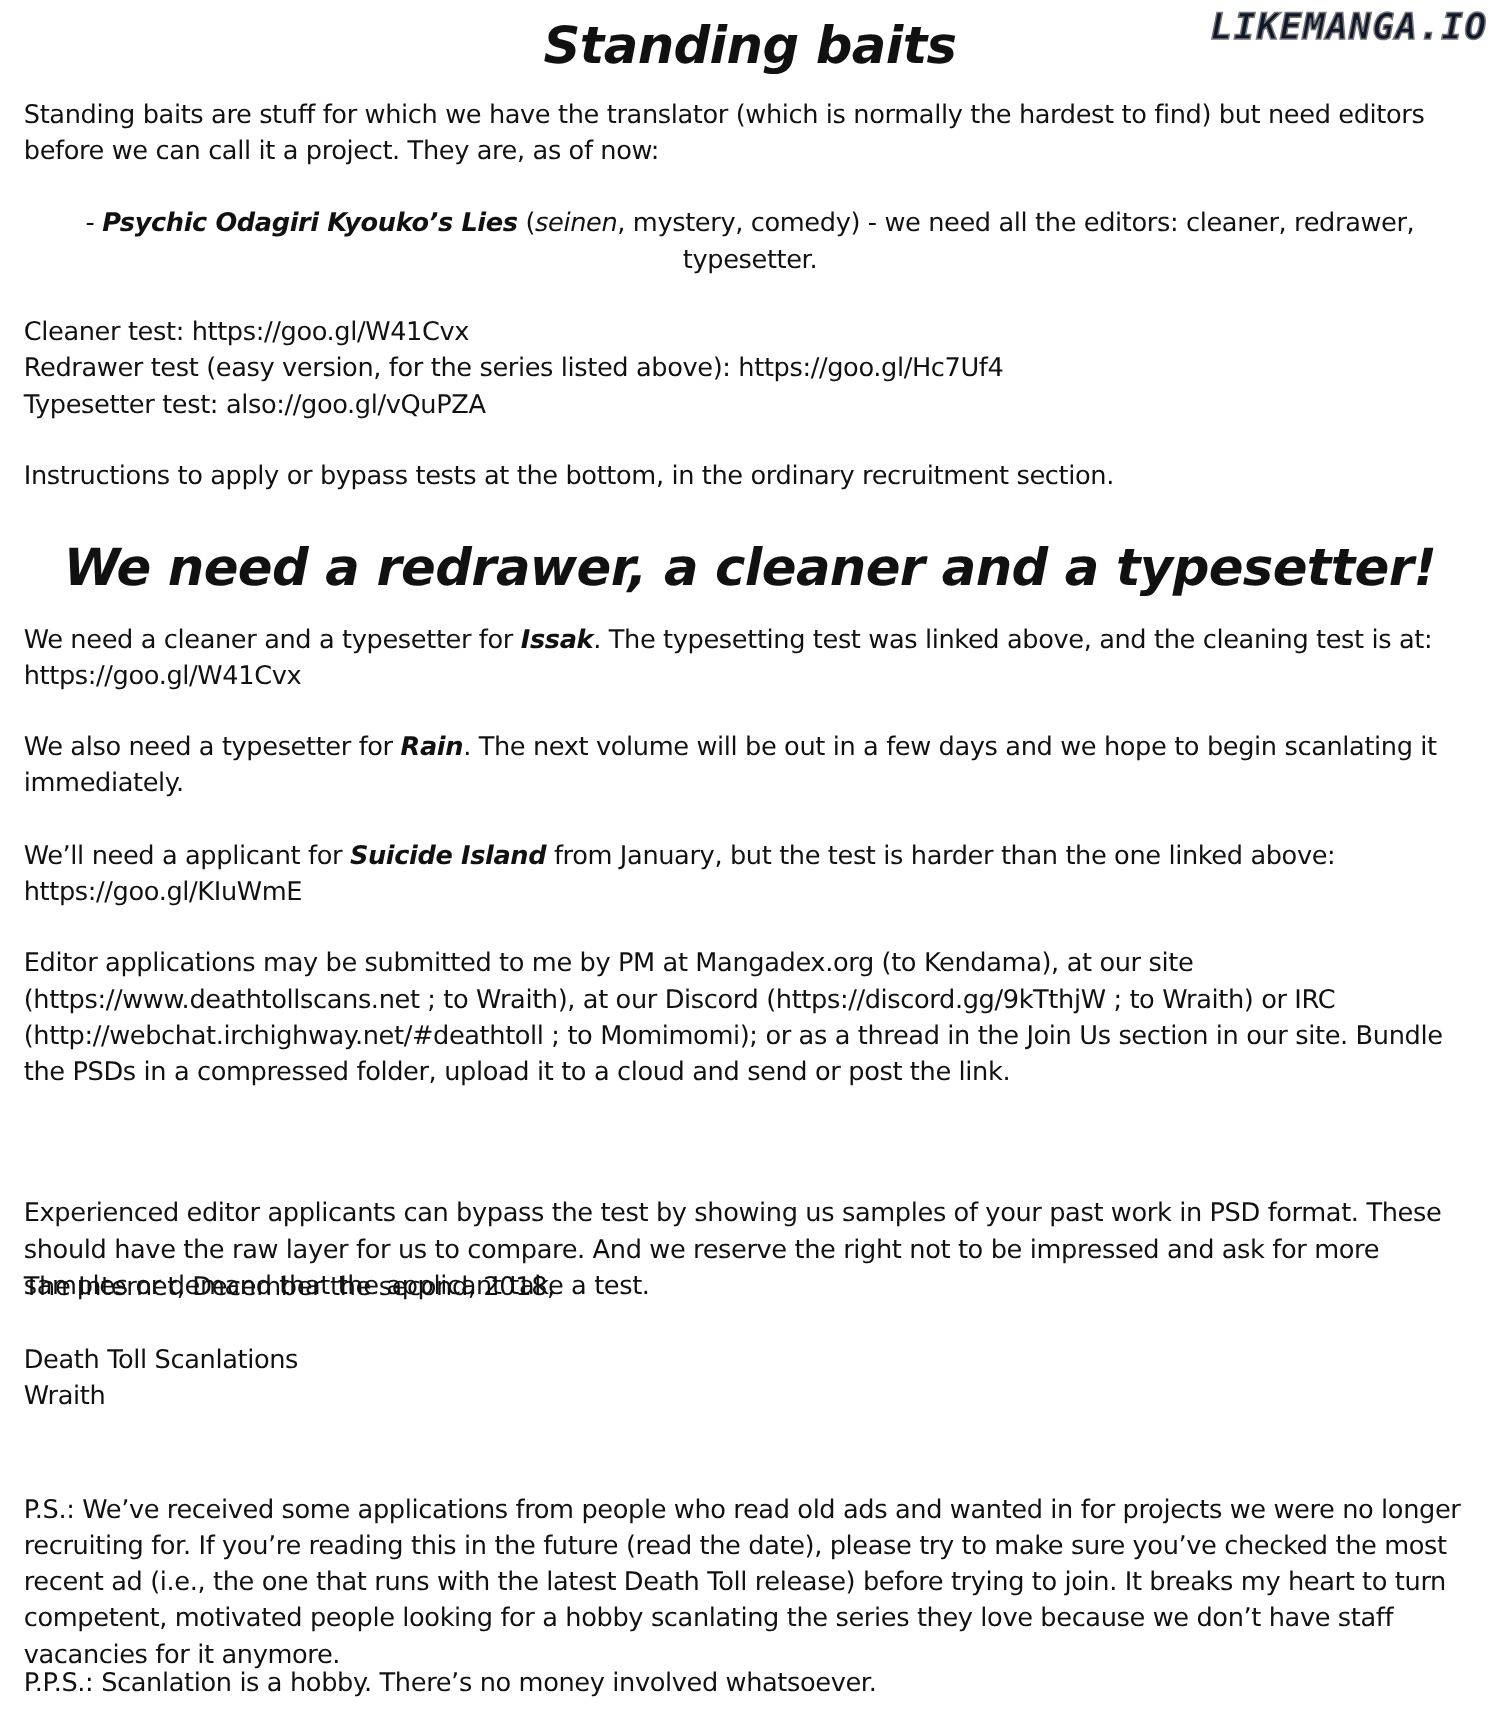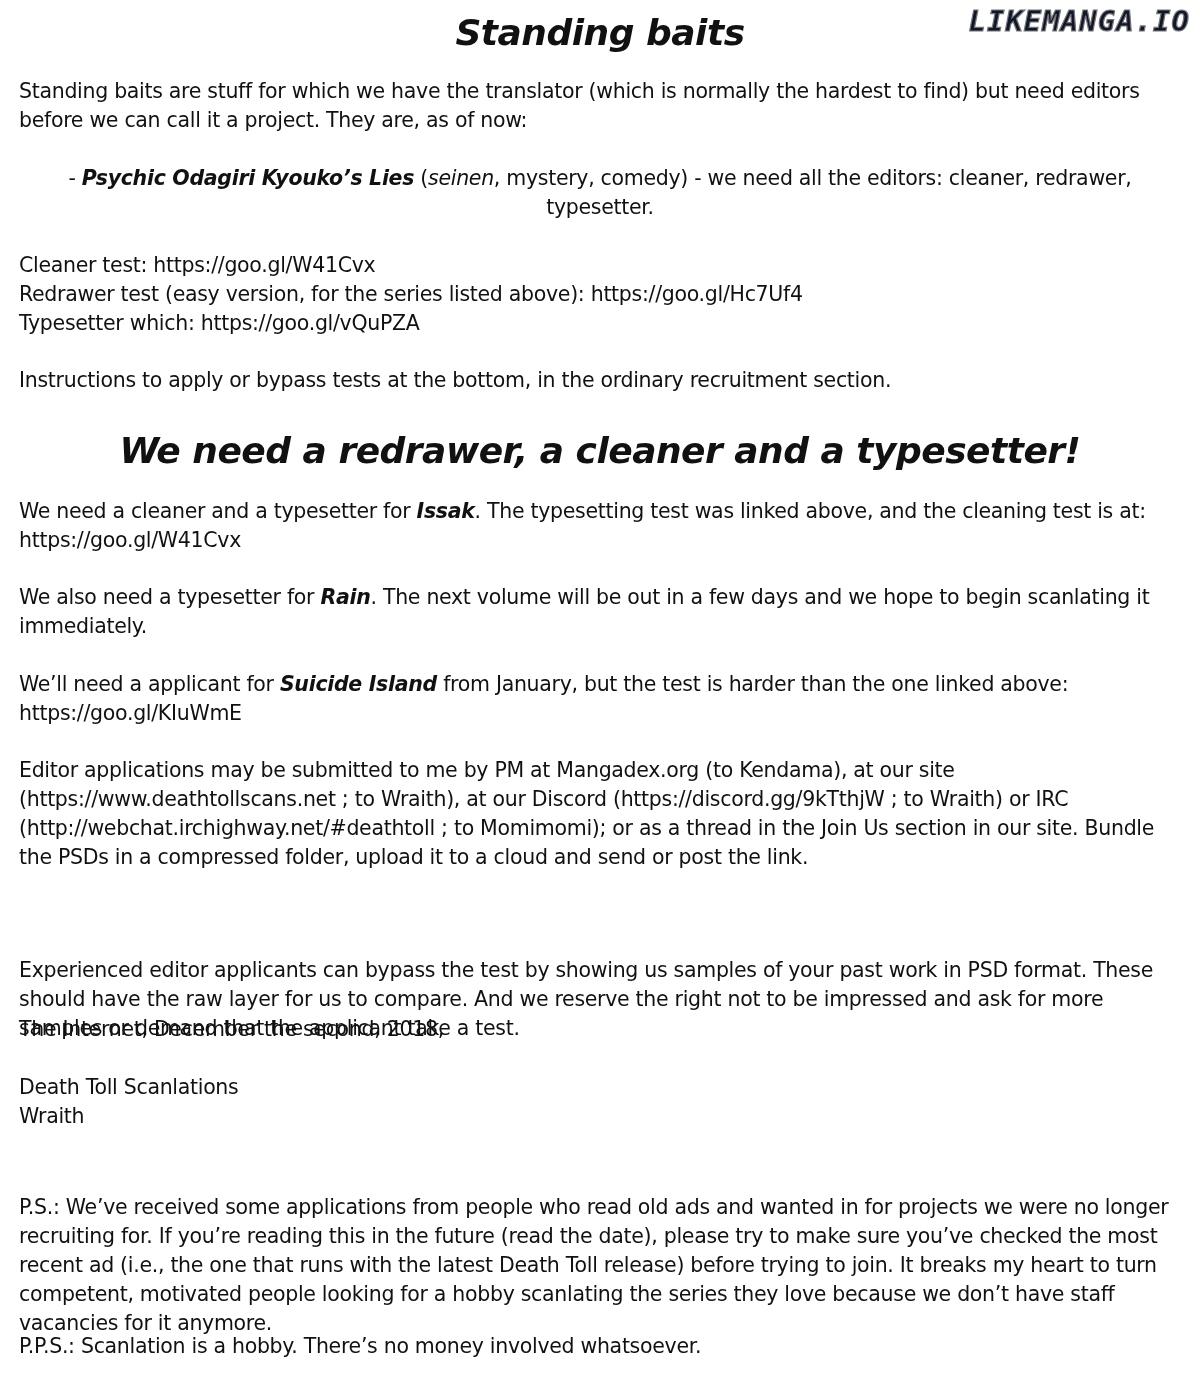--- a/index.html
+++ b/index.html
@@ -9,21 +9,21 @@
     }
     .page { position: absolute; left: 19px; top: 0; width: 1162px; }
     .watermark {
       position: absolute; right: 10px; top: 4px;
       font-family: "DejaVu Sans Mono", monospace; font-weight: bold; font-style: italic;
       font-size: 29px; letter-spacing: 1px;
       color: #0f172a; -webkit-text-stroke: 1.2px #777777;
     }
     h1 {
       margin: 0; text-align: center; font-weight: bold; font-style: italic;
-      font-size: 36px; letter-spacing: -0.5px;
+      font-size: 41px; letter-spacing: -0.5px;
     }
     h1.h-baits { position: absolute; top: 12px; left: 0; width: 1162px; }
     h1.h-need { position: absolute; top: 430px; left: 0; width: 1162px; }
     .block { position: absolute; left: 0; width: 1162px; font-size: 20.5px; line-height: 29px; letter-spacing: -0.3px; }
     .block p { margin: 0; }
     .right { text-align: left; }
     b { font-weight: bold; font-style: italic; }
     i { font-style: italic; }
   </style>
 </head>
@@ -39,21 +39,21 @@
     <p>Standing baits are stuff for which we have the translator (which is normally the hardest to find) but need editors before we can call it a project. They are, as of now:</p>
   </div>
 
   <div class="block" style="top:164px;text-align:center;">
     <p><span>- </span><b>Psychic Odagiri Kyouko’s Lies</b><span> (</span><i>seinen</i><span>, mystery, comedy)</span><span> - we need all the editors: cleaner, redrawer, typesetter.</span></p>
   </div>
 
   <div class="block" style="top:251px;">
     <p>Cleaner test: https://goo.gl/W41Cvx</p>
     <p>Redrawer test (easy version, for the series listed above): https://goo.gl/Hc7Uf4</p>
-    <p>Typesetter which: https://goo.gl/vQuPZA</p>
+    <p>Typesetter test: also://goo.gl/vQuPZA</p>
   </div>
 
   <div class="block" style="top:366px;">
     <p>Instructions to apply or bypass tests at the bottom, in the ordinary recruitment section.</p>
   </div>
 
   <h1 class="h-need">We need a redrawer, a cleaner and a typesetter!</h1>
 
   <div class="block" style="top:497px;">
     <p><span>We need a cleaner and a typesetter for </span><b>Issak</b><span>. The typesetting test was linked above, and the cleaning test is at: https://goo.gl/W41Cvx</span></p>

